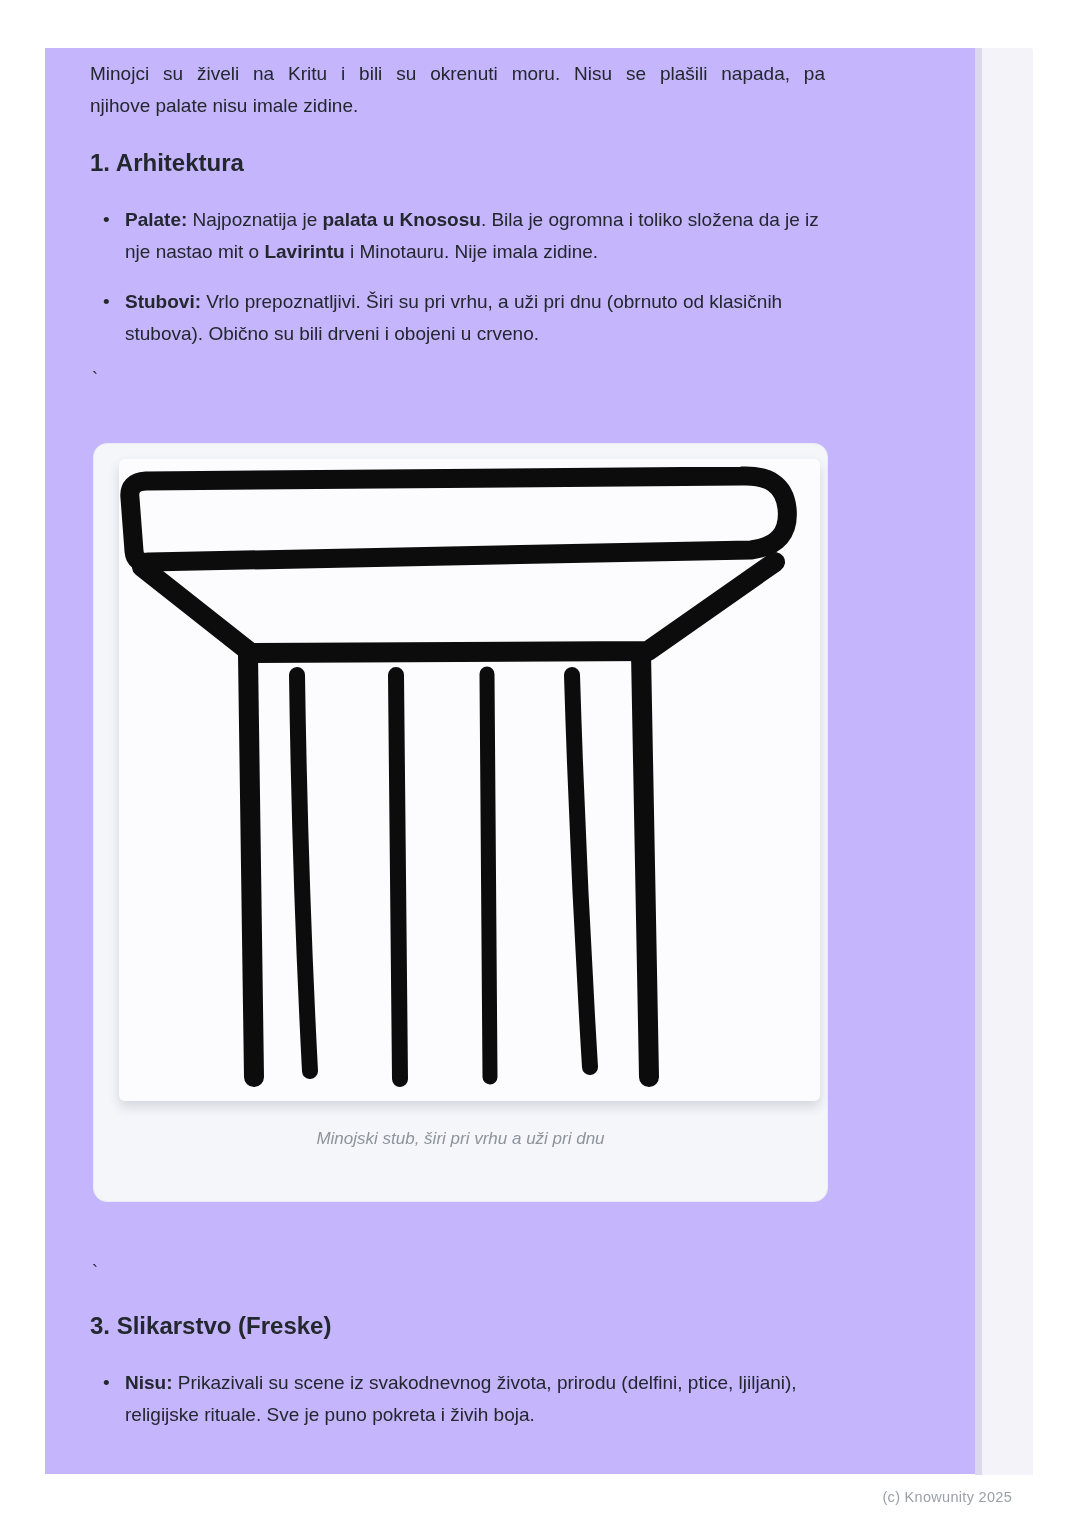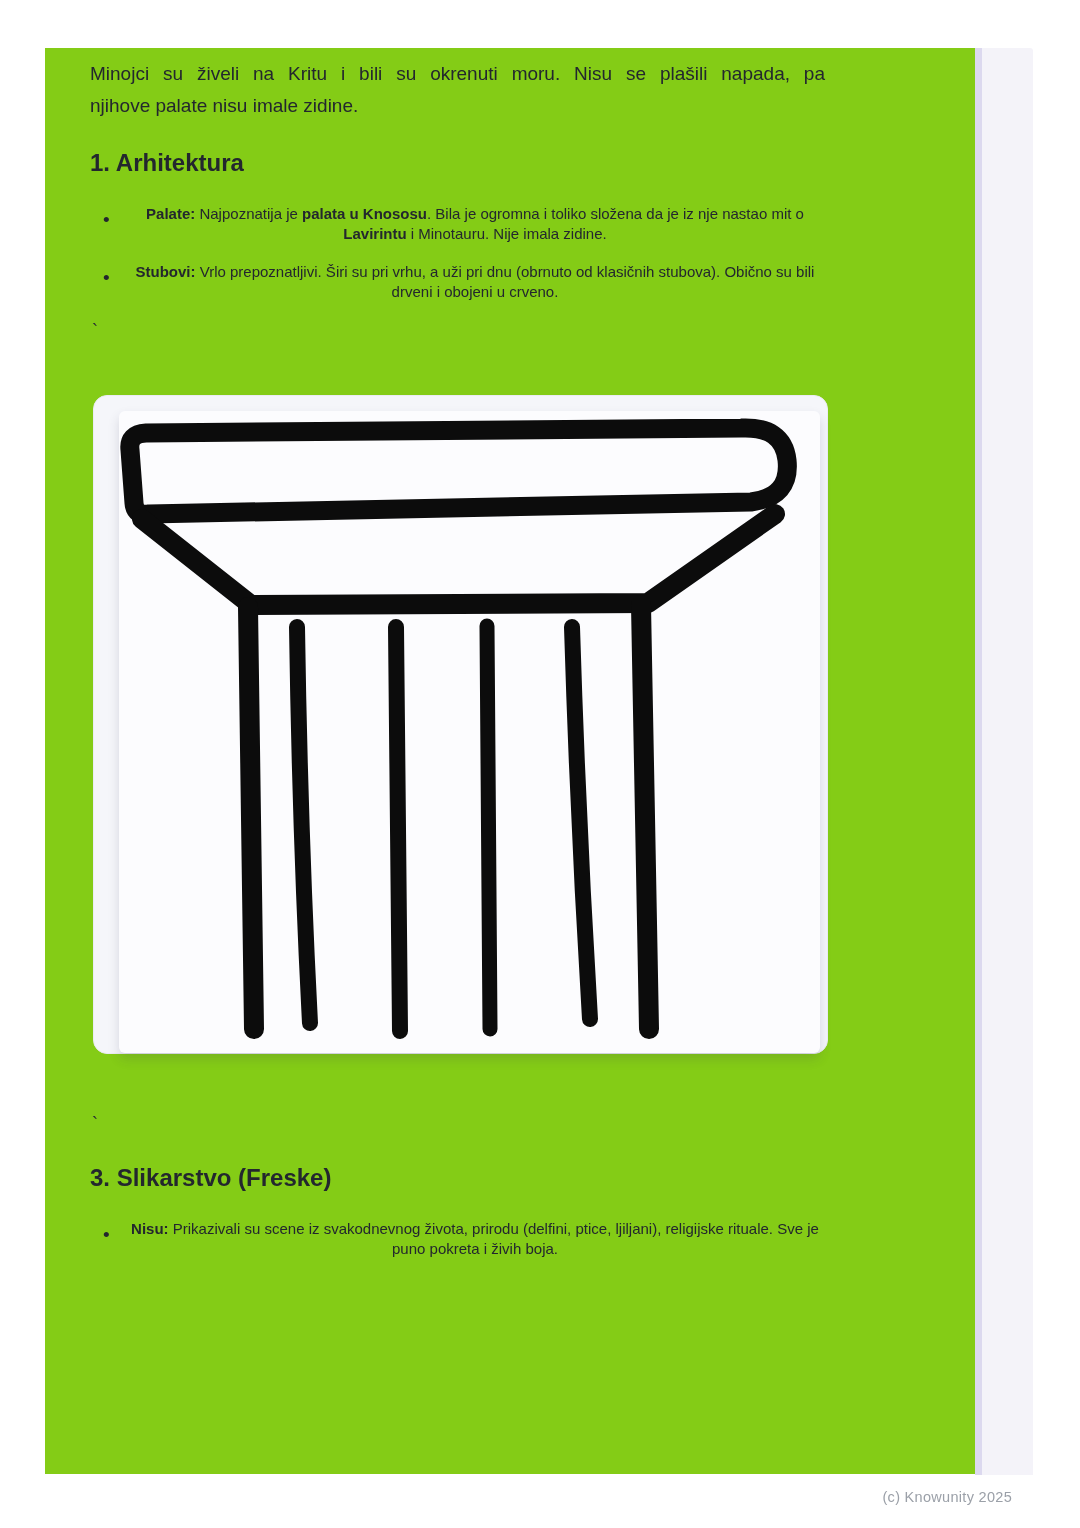--- a/index.html
+++ b/index.html
@@ -4,34 +4,34 @@
 <style>
   html,body { margin:0; padding:0; background:#ffffff; }
   .canvas {
     position:relative; width:1080px; height:1528px;
     background:#ffffff; overflow:hidden;
     font-family:"Liberation Sans","DejaVu Sans",sans-serif;
     color:#23272e;
   }
   .paper {
     position:absolute; left:45px; top:48px; width:930px; height:1426px;
-    background:#84cc16;
+    background:#c4b5fd;
   }
   .content { position:absolute; left:45px; top:0; width:735px; }
 
   .intro { margin:10px 0 0 0; font-size:19px; line-height:32px; }
   .jline { text-align:justify; text-align-last:justify; }
 
   h3.sec { margin:28px 0 0 0; font-size:24px; line-height:26px; font-weight:700; color:#23272e; }
 
   .bullets { margin-top:28px; }
   .bullet-row { display:flex; align-items:flex-start; }
   .bullet-row + .bullet-row { margin-top:18px; }
   .marker { width:22px; flex:0 0 22px; font-size:19px; line-height:32px; margin-left:13px; color:#23272e; }
-  .bullet-text { flex:1; font-size:15px; line-height:20px; max-width:700px;text-align:center; }
+  .bullet-text { flex:1; font-size:19px; line-height:32px; max-width:700px; }
   .bullet-text .b { font-weight:700; }
 
   .tick { margin:16px 0 0 2px; font-size:18px; line-height:26px; color:#2a2e36; }
   .tick2 { margin-top:57px; }
 
   .card {
     margin:51px 0 0 3px; width:735px; box-sizing:border-box;
     background:#f5f6fa; border:1px solid #ebecf3; border-radius:14px;
     padding:0;
   }
@@ -98,20 +98,21 @@
 
             <path stroke-width="20" d="M 248 654 L 254 1076"></path>
             <path stroke-width="20" d="M 641 652 L 649 1076"></path>
 
             <path stroke-width="16" d="M 297 674 Q 300 880 310 1070"></path>
             <path stroke-width="16" d="M 396 674 L 400 1078"></path>
             <path stroke-width="15" d="M 487 673 L 490 1076"></path>
             <path stroke-width="16" d="M 572 674 Q 578 870 590 1066"></path>
           </svg>
         </div>
+        <figcaption>Minojski stub, širi pri vrhu a uži pri dnu</figcaption>
       </figure>
 
       <p class="tick tick2">`</p>
 
       <h3 class="sec">3. Slikarstvo (Freske)</h3>
 
       <div class="bullets">
         <div class="bullet-row">
           <span class="marker">•</span>
           <div class="bullet-text"><span class="b">Nisu: </span><span>Prikazivali su scene iz svakodnevnog života, prirodu (delfini, ptice, ljiljani), religijske rituale. Sve je puno pokreta i živih boja.</span></div>

